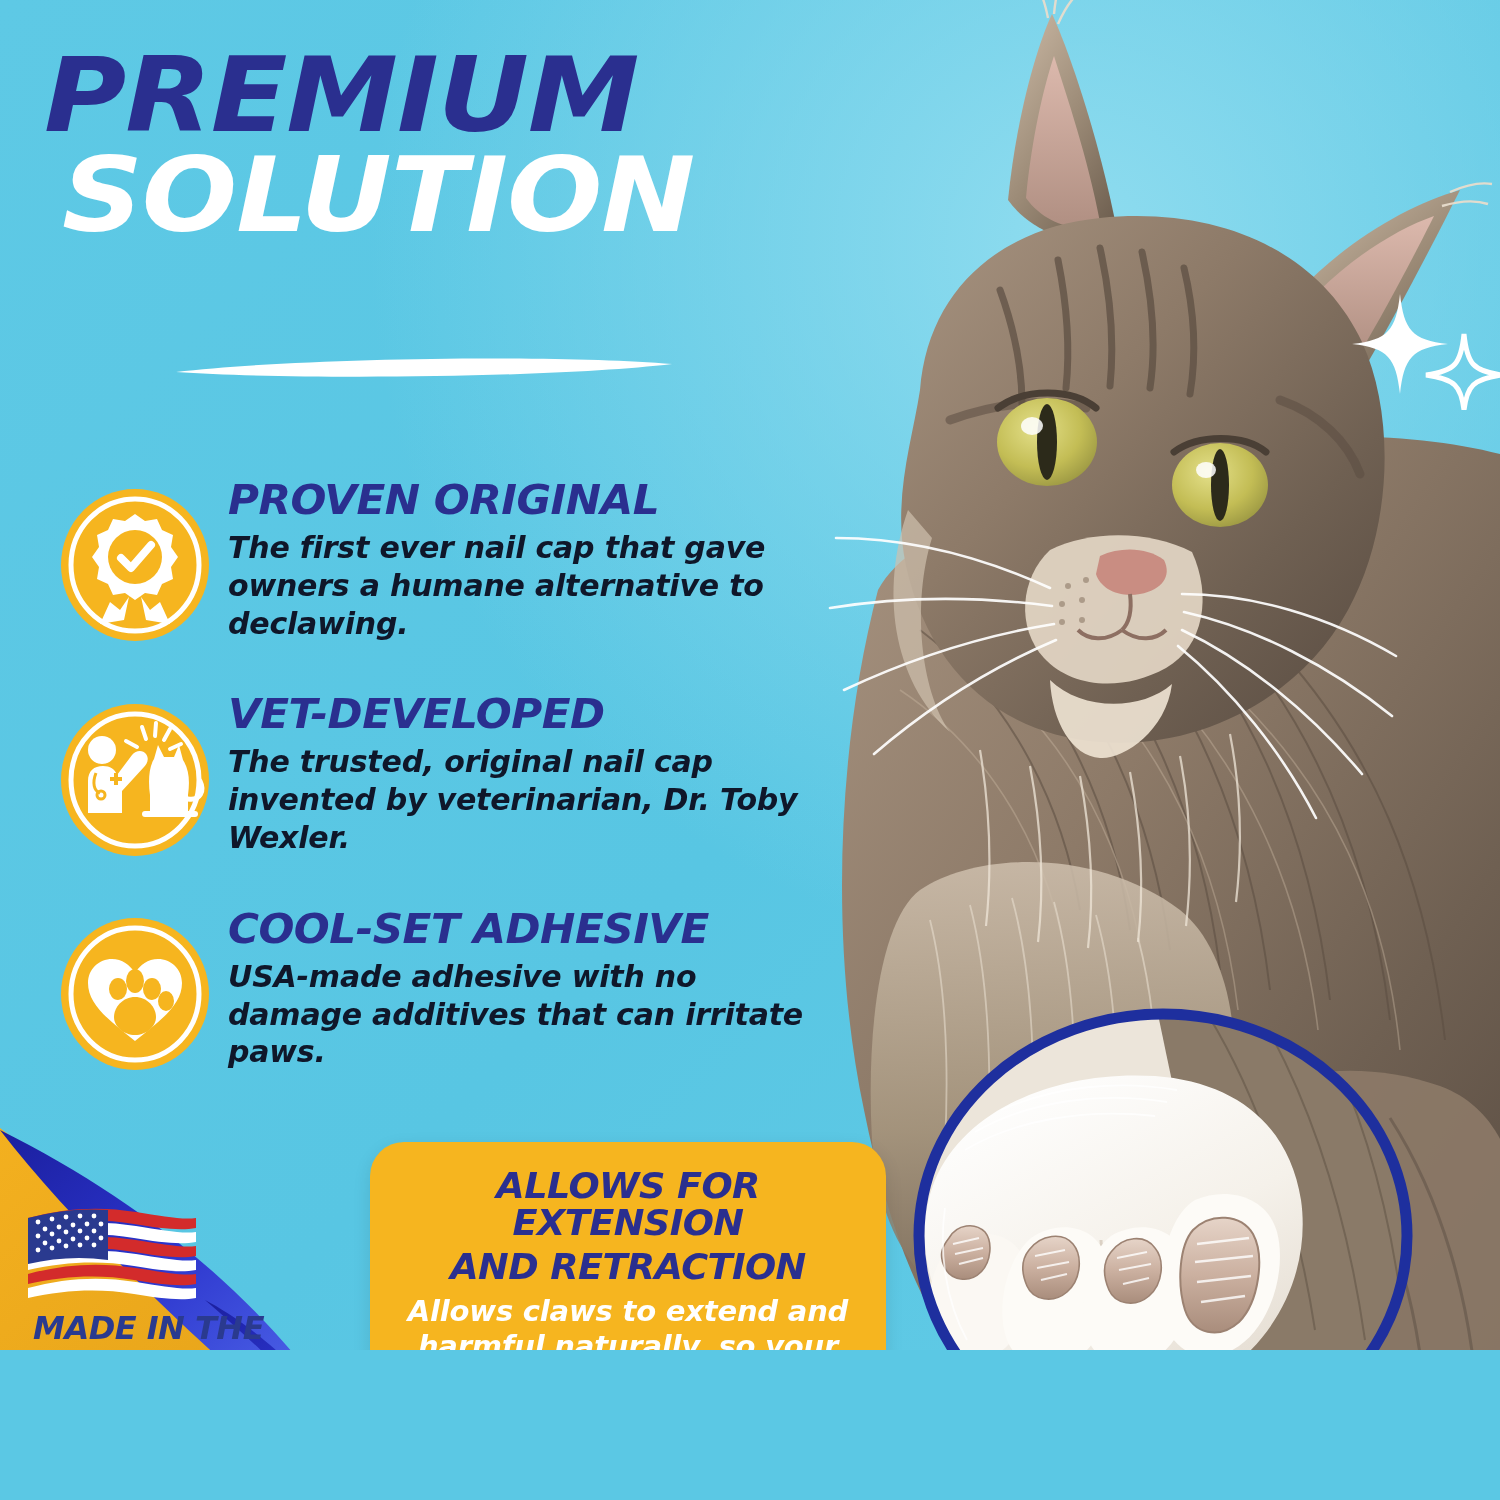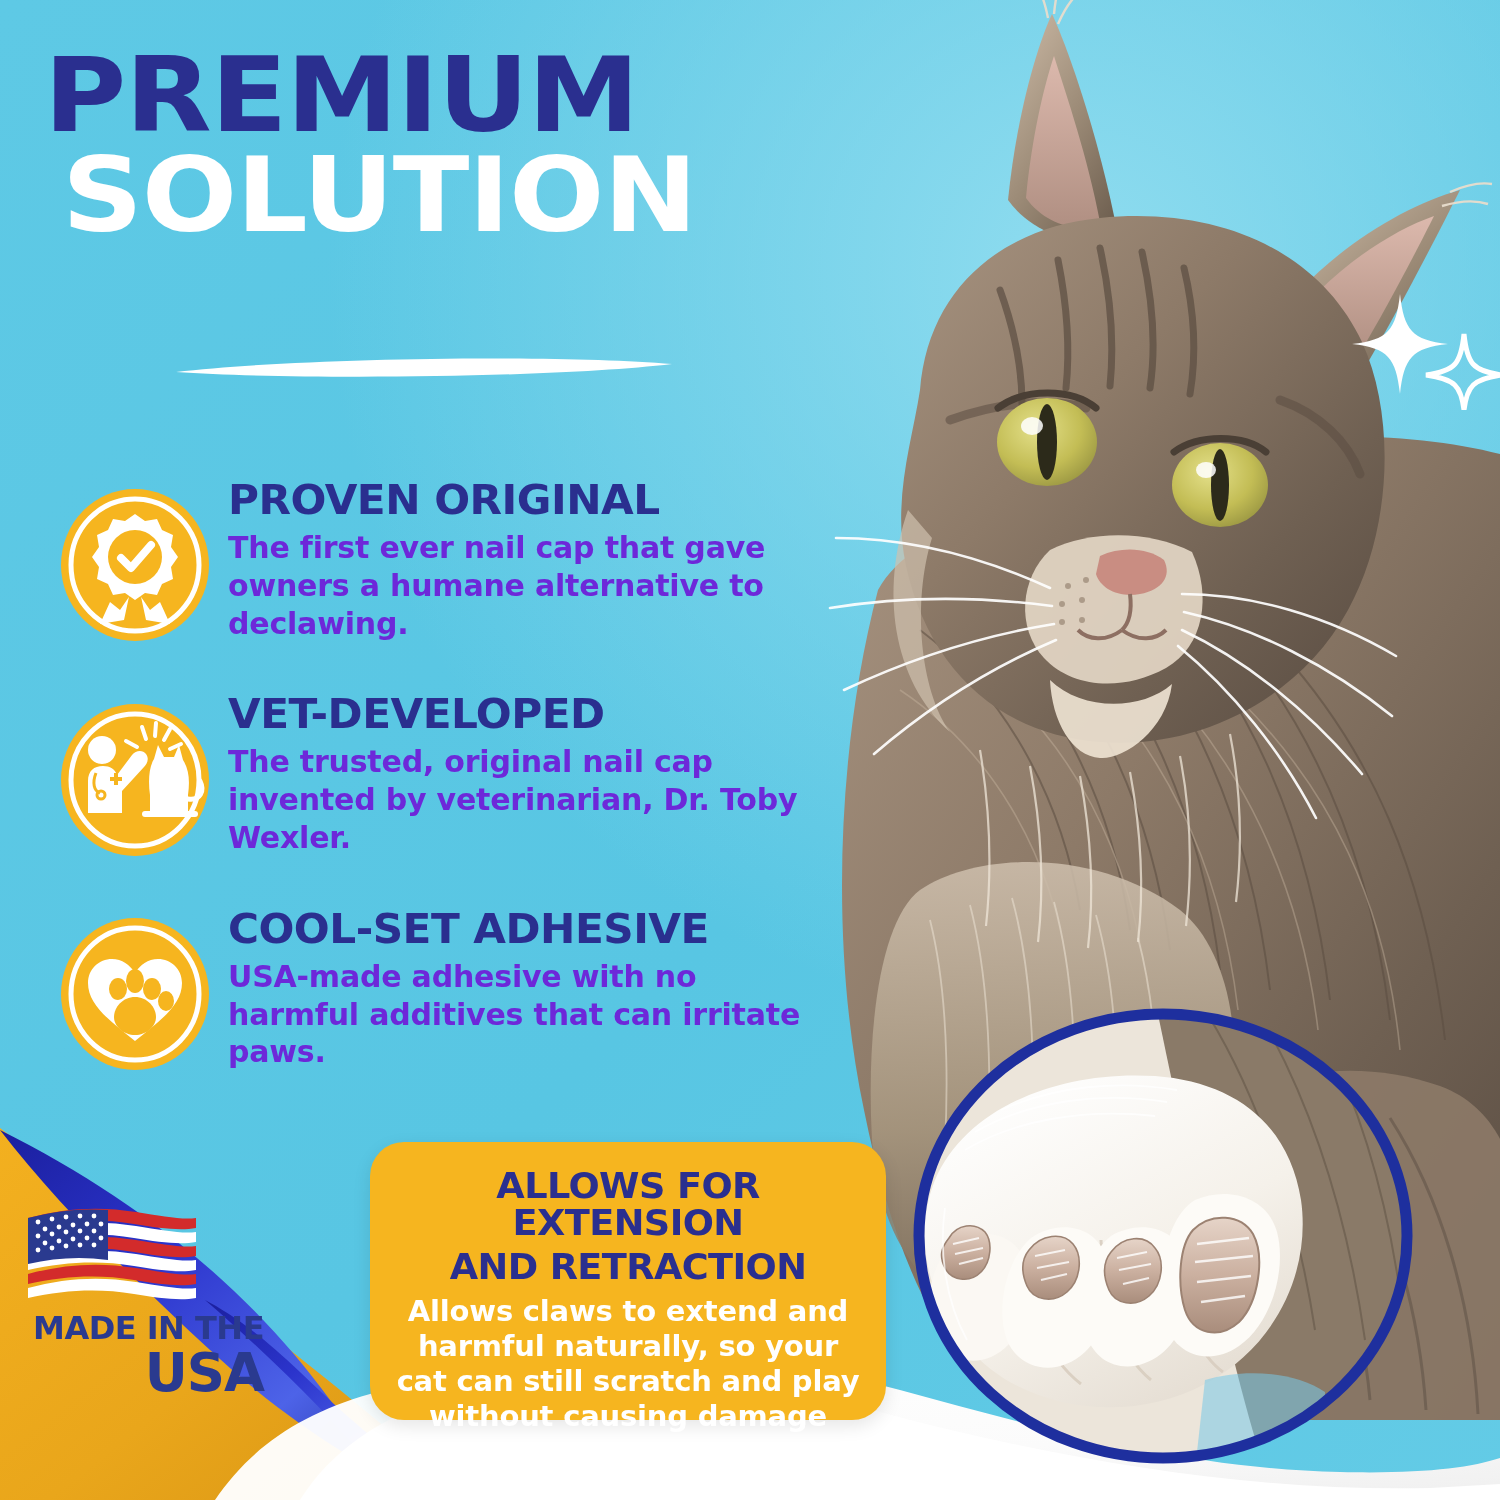--- a/index.html
+++ b/index.html
@@ -1,21 +1,21 @@
 <!DOCTYPE html>
 <html><head>
 <meta charset="utf-8">
 <style>
   html,body{margin:0;padding:0;}
   body{
     width:1500px;height:1500px;overflow:hidden;
     font-family:"DejaVu Sans","Liberation Sans",sans-serif;
     background:#5bc8e4;
   }
-  #stage{position:relative;width:1500px;height:1500px;overflow:hidden;background:#5bc8e4;}
+  #stage{position:relative;width:1500px;height:1350px;overflow:hidden;background:#5bc8e4;font-style:italic;}
 
   
   .bg-base{position:absolute;inset:0;
     background:
       radial-gradient(circle at 72% 18%, #8fdcef 0%, rgba(143,220,239,0) 46%),
       linear-gradient(135deg,#5ec9e5 0%,#58c6e3 55%,#63cbe6 100%);
   }
 
   
   .headline{position:absolute;left:44px;top:48px;width:820px;z-index:9;}
@@ -32,21 +32,21 @@
   
   .features{position:absolute;left:58px;top:466px;width:800px;z-index:9;}
   .feature{display:flex;align-items:flex-end;margin-bottom:36px;}
   .f-icon{flex:0 0 auto;width:154px;height:154px;margin-right:16px;margin-top:-8px;}
   .f-body{padding-top:14px;max-width:600px;}
   .f-title{
     font-weight:bold;font-size:41px;color:#2a2f8f;letter-spacing:-.5px;
     margin:0 0 8px 0;line-height:1;transform:scaleX(1.03);transform-origin:left center;
   }
   .f-desc{
-    font-weight:bold;font-size:30px;color:#6d28d9;line-height:1.26;margin:0;
+    font-weight:bold;font-size:30px;color:#0f172a;line-height:1.26;margin:0;
     letter-spacing:-.2px;
   }
   .feature.f2 .f-body{padding-top:16px;}
   .feature.f3 .f-body{padding-top:16px;}
 
   
   .cat-wrap{position:absolute;left:800px;top:-10px;width:720px;height:1430px;z-index:4;}
   .cat-wrap svg{width:100%;height:100%;display:block;}
 
   
@@ -317,21 +317,21 @@
         <path d="M77 124 C52 104 30 88 30 66 C30 52 41 42 54 42 C64 42 72 48 77 56
                  C82 48 90 42 100 42 C113 42 124 52 124 66 C124 88 102 104 77 124 Z" fill="#ffffff"></path>
         <ellipse cx="60" cy="72" rx="9" ry="11" fill="#f6b51f"></ellipse>
         <ellipse cx="77" cy="64" rx="9" ry="12" fill="#f6b51f"></ellipse>
         <ellipse cx="94" cy="72" rx="9" ry="11" fill="#f6b51f"></ellipse>
         <ellipse cx="108" cy="84" rx="8" ry="10" fill="#f6b51f"></ellipse>
         <path d="M77 80 C89 80 98 90 98 100 C98 110 88 118 77 118 C66 118 56 110 56 100 C56 90 65 80 77 80 Z" fill="#f6b51f"></path>
       </svg>
       <div class="f-body">
         <div class="f-title">COOL-SET ADHESIVE</div>
-        <div class="f-desc">USA-made adhesive with no harmful additives that can irritate paws.</div>
+        <div class="f-desc">USA-made adhesive with no damage additives that can irritate paws.</div>
       </div>
     </div>
 
   </div>
 
   <div class="peel">
     <svg viewBox="0 0 1500 400" xmlns="http://www.w3.org/2000/svg">
       <defs>
         <linearGradient id="goldG" x1="0" y1="0" x2="1" y2="1">
           <stop offset="0%" stop-color="#f3b01f"></stop>

